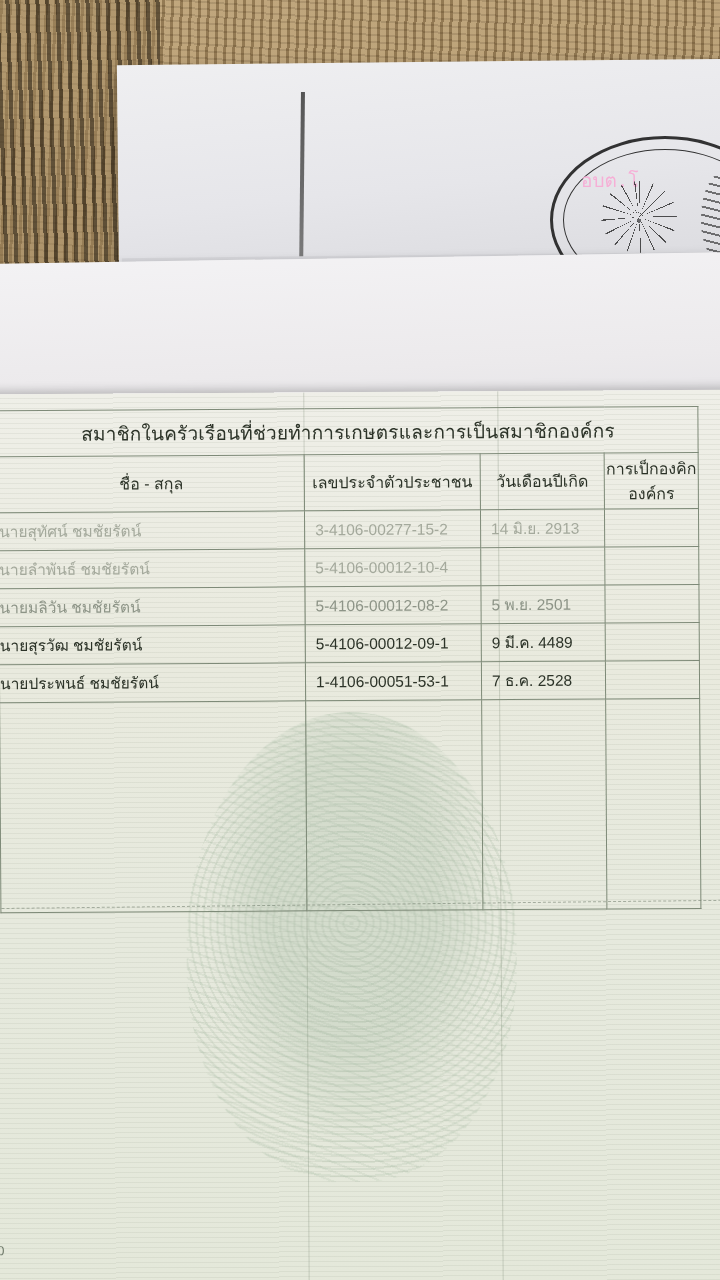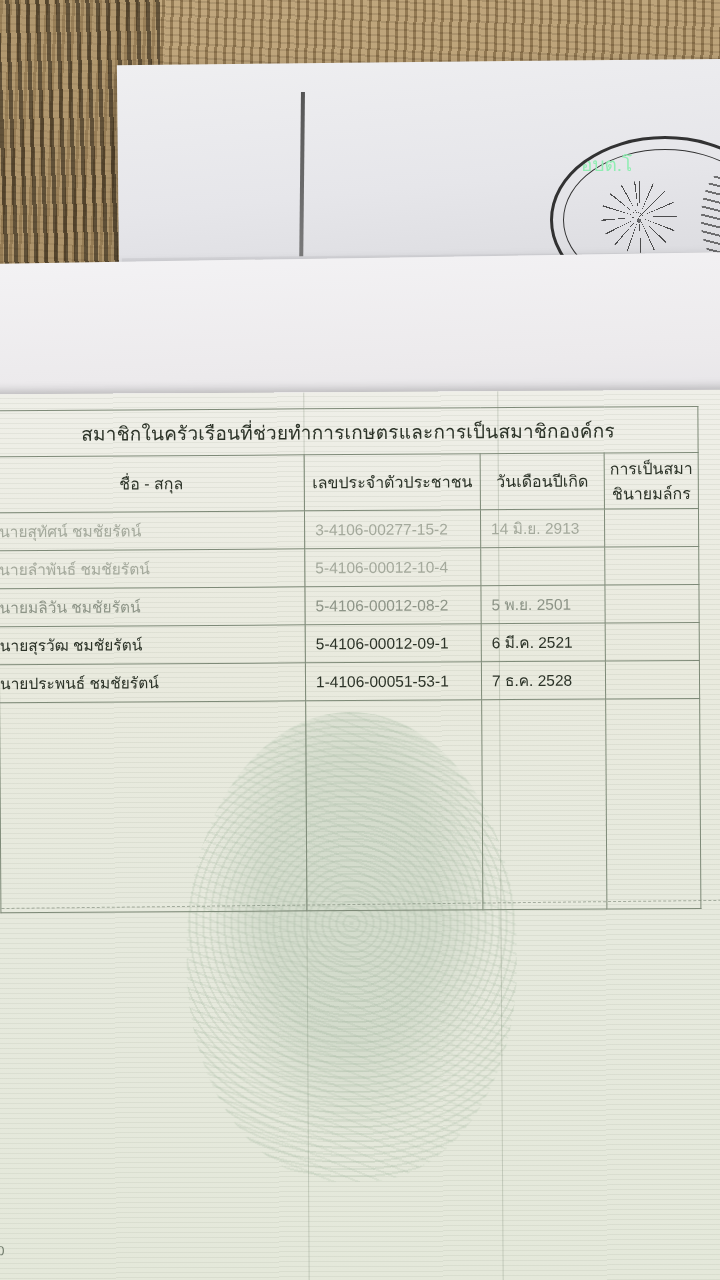--- a/index.html
+++ b/index.html
@@ -64,22 +64,22 @@
     border: 3px solid #1a1a1a;
     overflow: hidden;
     opacity: 0.88;
   }
   .stamp .inner-ring {
     position: absolute; inset: 10px;
     border-radius: 50%;
     border: 1.5px solid #1a1a1a;
   }
   .stamp .stamp-top {
-    position: absolute; left: 28px; top: 10px;
-    font-size: 19px; color: #86efac; white-space: nowrap;
+    position: absolute; left: 28px; top: 26px;
+    font-size: 19px; color: #f9a8d4; white-space: nowrap; font-family: Liberation Mono, monospace;
   }
   .stamp .stamp-bottom {
     position: absolute; left: 24px; bottom: 18px;
     font-size: 18px; color: #141414; white-space: nowrap;
   }
   .stamp .emblem {
     position: absolute; left: 48px; top: 42px;
     width: 76px; height: 72px;
     background:
       radial-gradient(circle at 50% 55%, rgba(20,20,20,0.8) 0 2px, transparent 2px),
@@ -242,21 +242,21 @@
           <col style="width:94px">
         </colgroup>
         <tbody>
           <tr>
             <td class="title-cell" colspan="4">สมาชิกในครัวเรือนที่ช่วยทำการเกษตรและการเป็นสมาชิกองค์กร</td>
           </tr>
           <tr>
             <td class="head-cell">ชื่อ - สกุล</td>
             <td class="head-cell">เลขประจำตัวประชาชน</td>
             <td class="head-cell">วันเดือนปีเกิด</td>
-            <td class="head-cell">การเป็นสมาชินายมล์กร</td>
+            <td class="head-cell">การเป็กองคิกองค์กร</td>
           </tr>
 
           <tr class="row-faded2">
             <td class="body-cell">นายสุทัศน์  ชมชัยรัตน์</td>
             <td class="body-cell center">3-4106-00277-15-2</td>
             <td class="body-cell center">14 มิ.ย. 2913</td>
             <td class="body-cell"></td>
           </tr>
           <tr class="row-faded2">
             <td class="body-cell">นายลำพันธ์  ชมชัยรัตน์</td>
@@ -266,21 +266,21 @@
           </tr>
           <tr class="row-faded">
             <td class="body-cell">นายมลิวัน  ชมชัยรัตน์</td>
             <td class="body-cell center">5-4106-00012-08-2</td>
             <td class="body-cell center">5 พ.ย. 2501</td>
             <td class="body-cell"></td>
           </tr>
           <tr>
             <td class="body-cell">นายสุรวัฒ  ชมชัยรัตน์</td>
             <td class="body-cell center">5-4106-00012-09-1</td>
-            <td class="body-cell center">6 มี.ค. 2521</td>
+            <td class="body-cell center">9 มี.ค. 4489</td>
             <td class="body-cell"></td>
           </tr>
           <tr>
             <td class="body-cell">นายประพนธ์  ชมชัยรัตน์</td>
             <td class="body-cell center">1-4106-00051-53-1</td>
             <td class="body-cell center">7 ธ.ค. 2528</td>
             <td class="body-cell"></td>
           </tr>
           <tr>
             <td class="body-cell tall-cell"></td>

